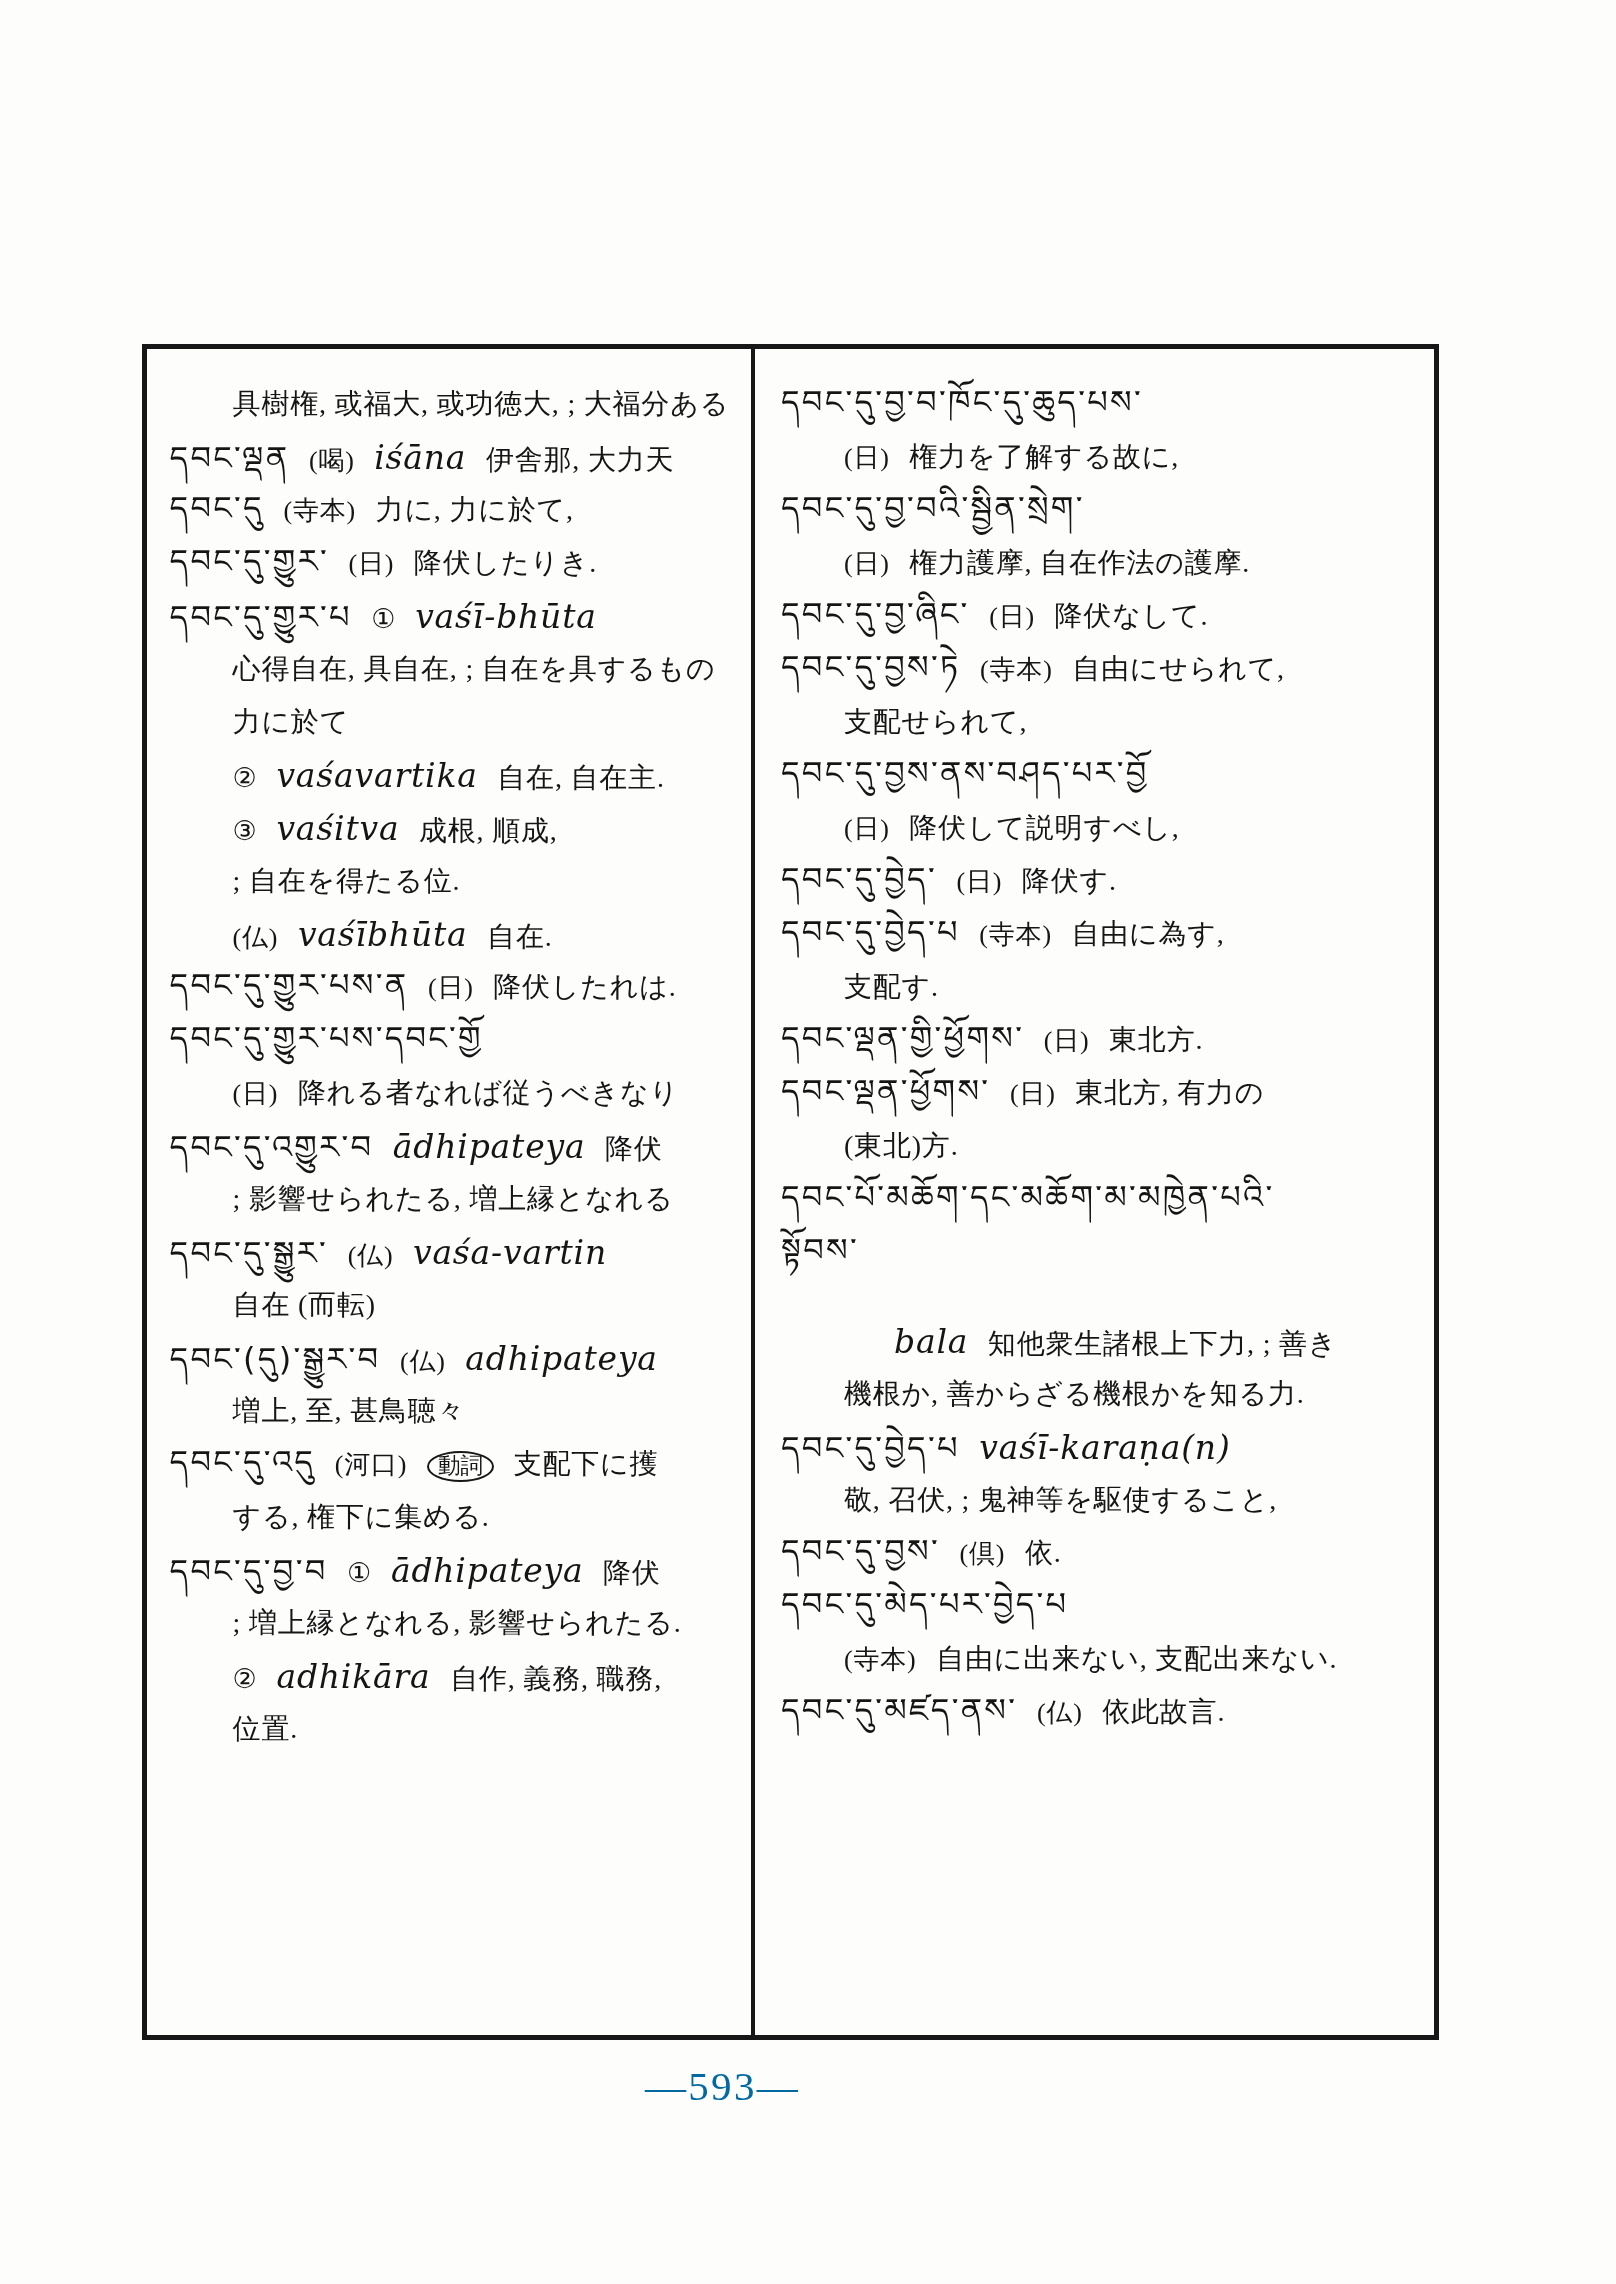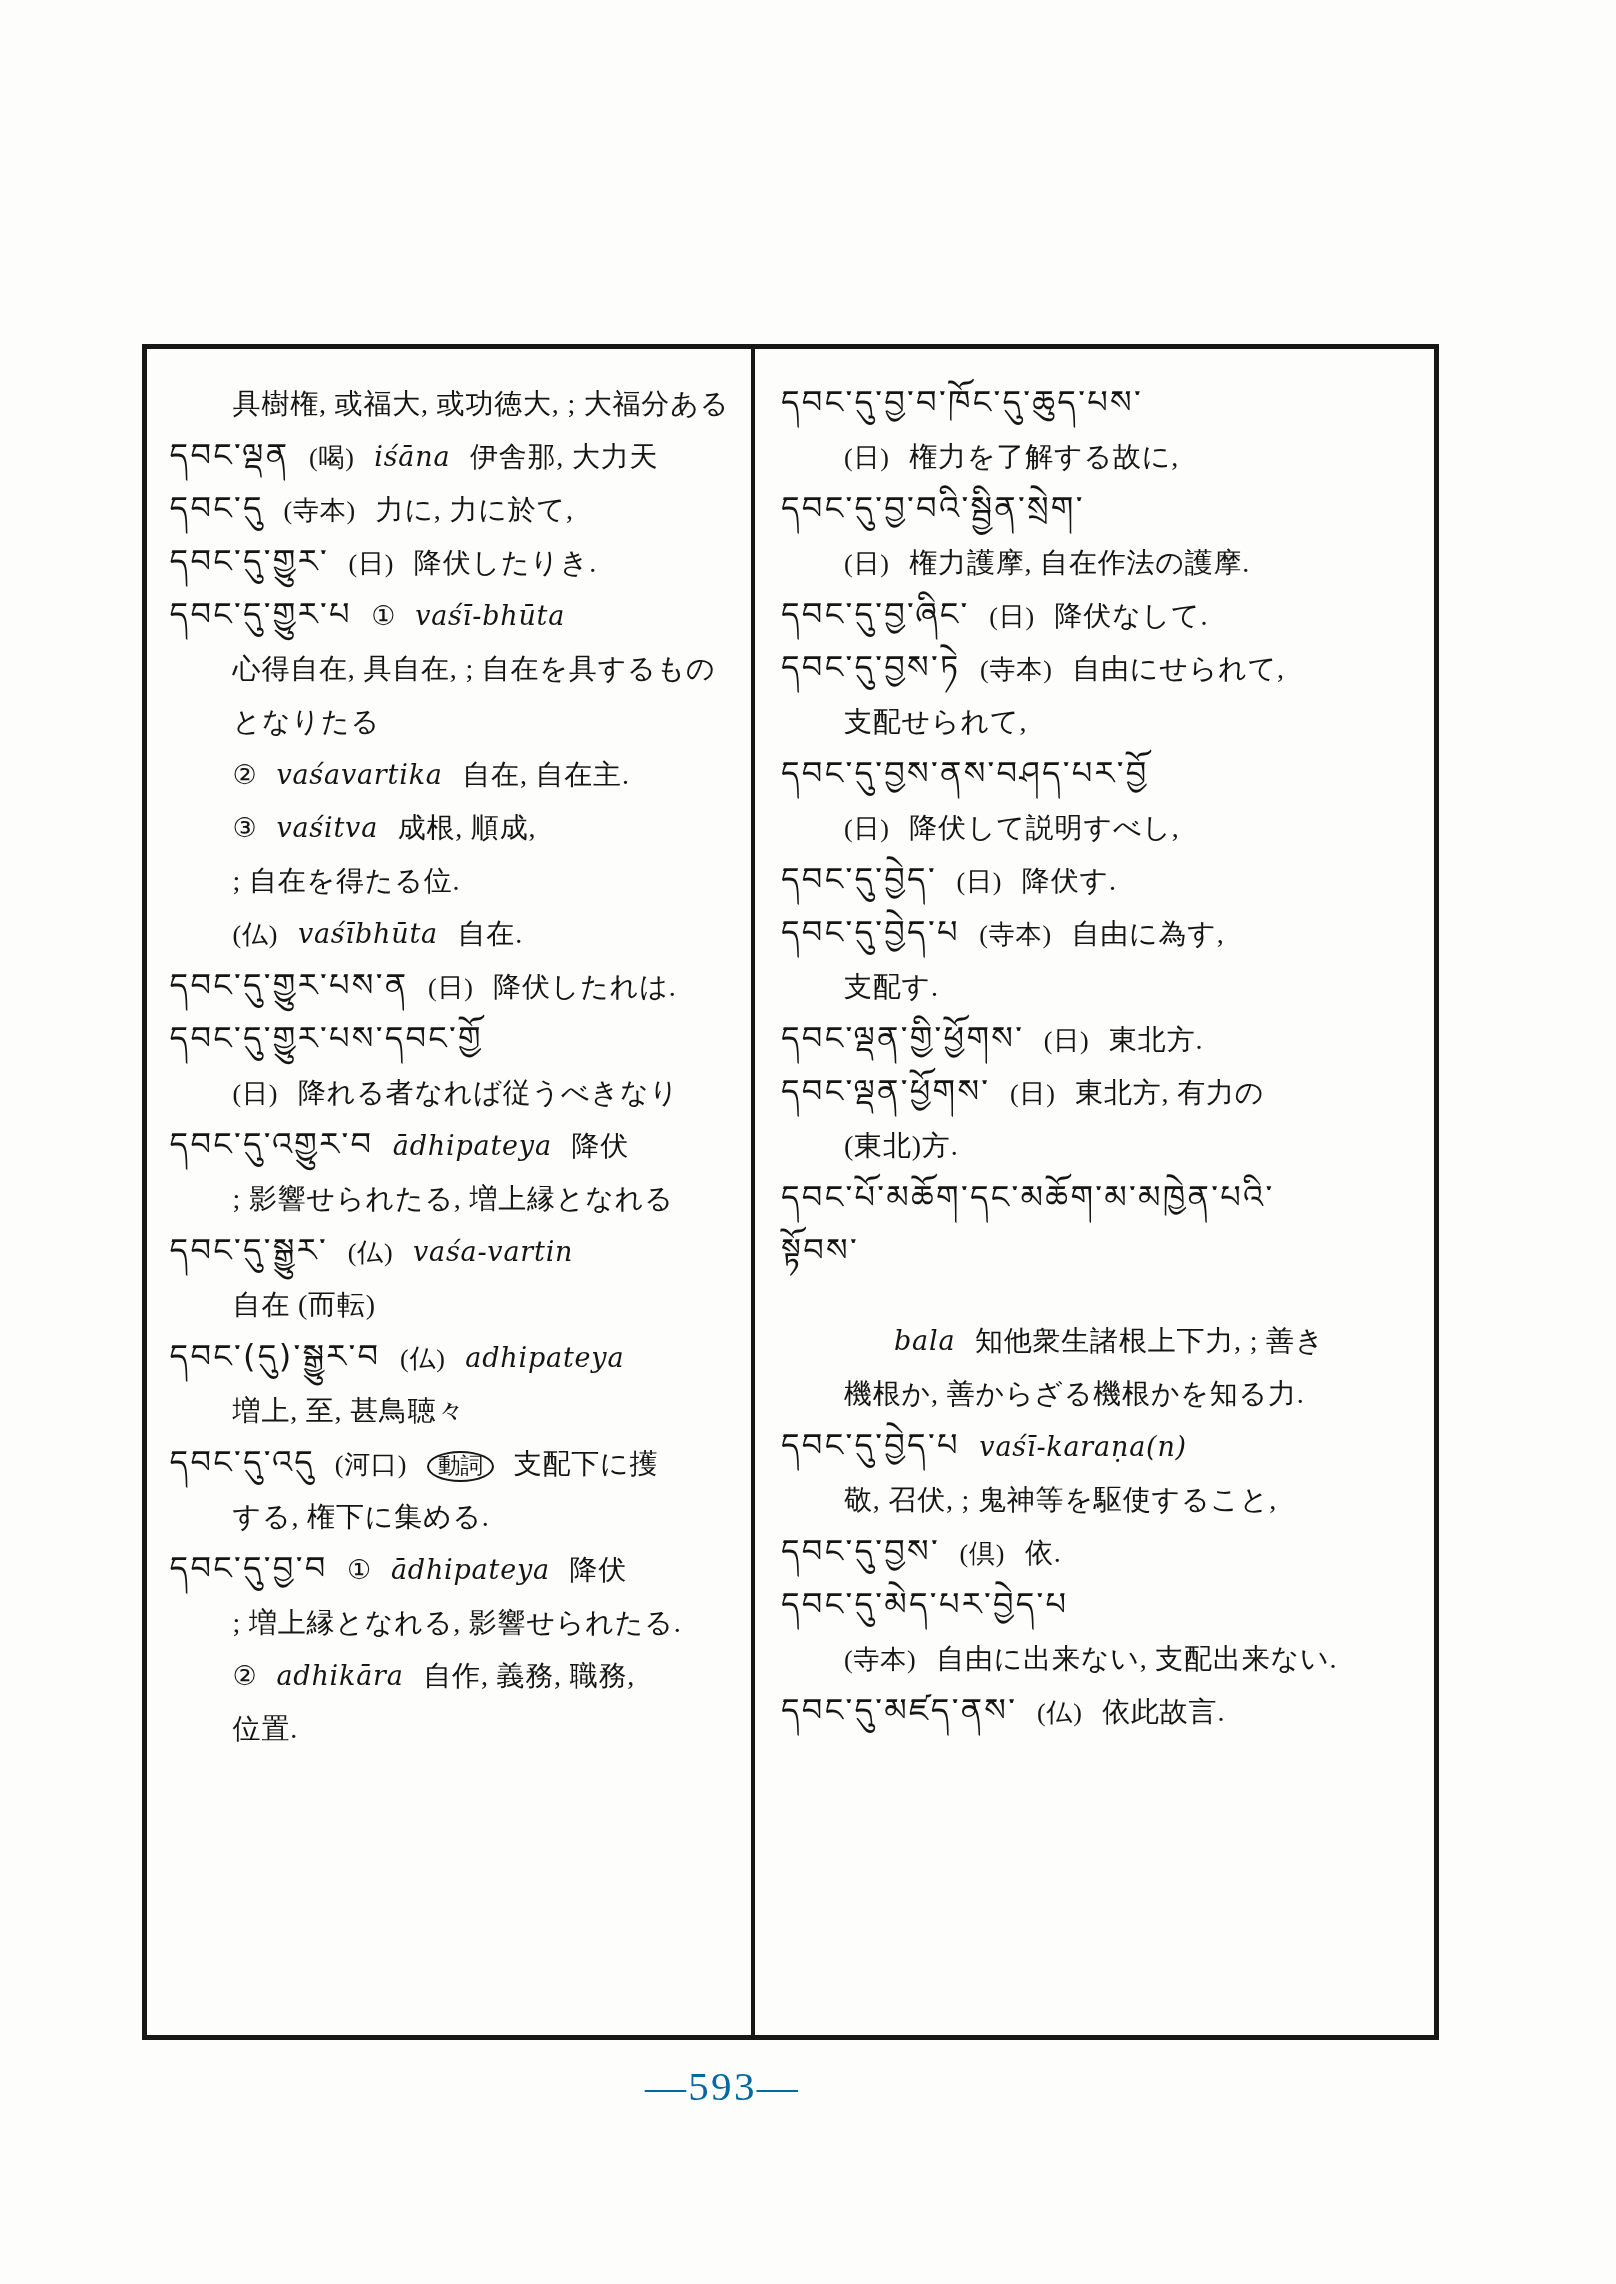--- a/index.html
+++ b/index.html
@@ -38,21 +38,21 @@
     font-size:26px;letter-spacing:0.8px;
   }
   .tagc{
     font-family:"Liberation Serif",serif;
     font-size:22.6px;border:2.3px solid #171717;border-radius:50%;
     padding:2.3px 9px;line-height:1;
   }
   .num{font-family:"DejaVu Sans",sans-serif;font-size:27px;}
   .lat{
     font-family:"DejaVu Serif",serif;font-style:italic;
-    font-size:27px;letter-spacing:0.8px;
+    font-size:33px;letter-spacing:0.8px;
   }
   .page-number{
     position:absolute;left:645px;top:2062px;
     font-family:"Liberation Serif",serif;font-size:41px;letter-spacing:2.3px;color:#0369a1;
   }
 </style>
 </head>
 <body>
 
 <div class="scan-box">
@@ -78,21 +78,21 @@
       </div>
       <div class="row entry">
         <span class="tib">དབང་དུ་གྱུར་པ</span>
         <span class="num">①</span>
         <span class="lat">vaśī-bhūta</span>
       </div>
       <div class="row cont ind1">
         <span class="jp">心得自在, 具自在,  ;  自在を具するもの</span>
       </div>
       <div class="row cont ind1">
-        <span class="jp">となりたる</span>
+        <span class="jp">力に於て</span>
       </div>
       <div class="row cont ind1">
         <span class="num">②</span>
         <span class="lat">vaśavartika</span>
         <span class="jp">自在, 自在主.</span>
       </div>
       <div class="row cont ind1">
         <span class="num">③</span>
         <span class="lat">vaśitva</span>
         <span class="jp">成根, 順成,</span>

